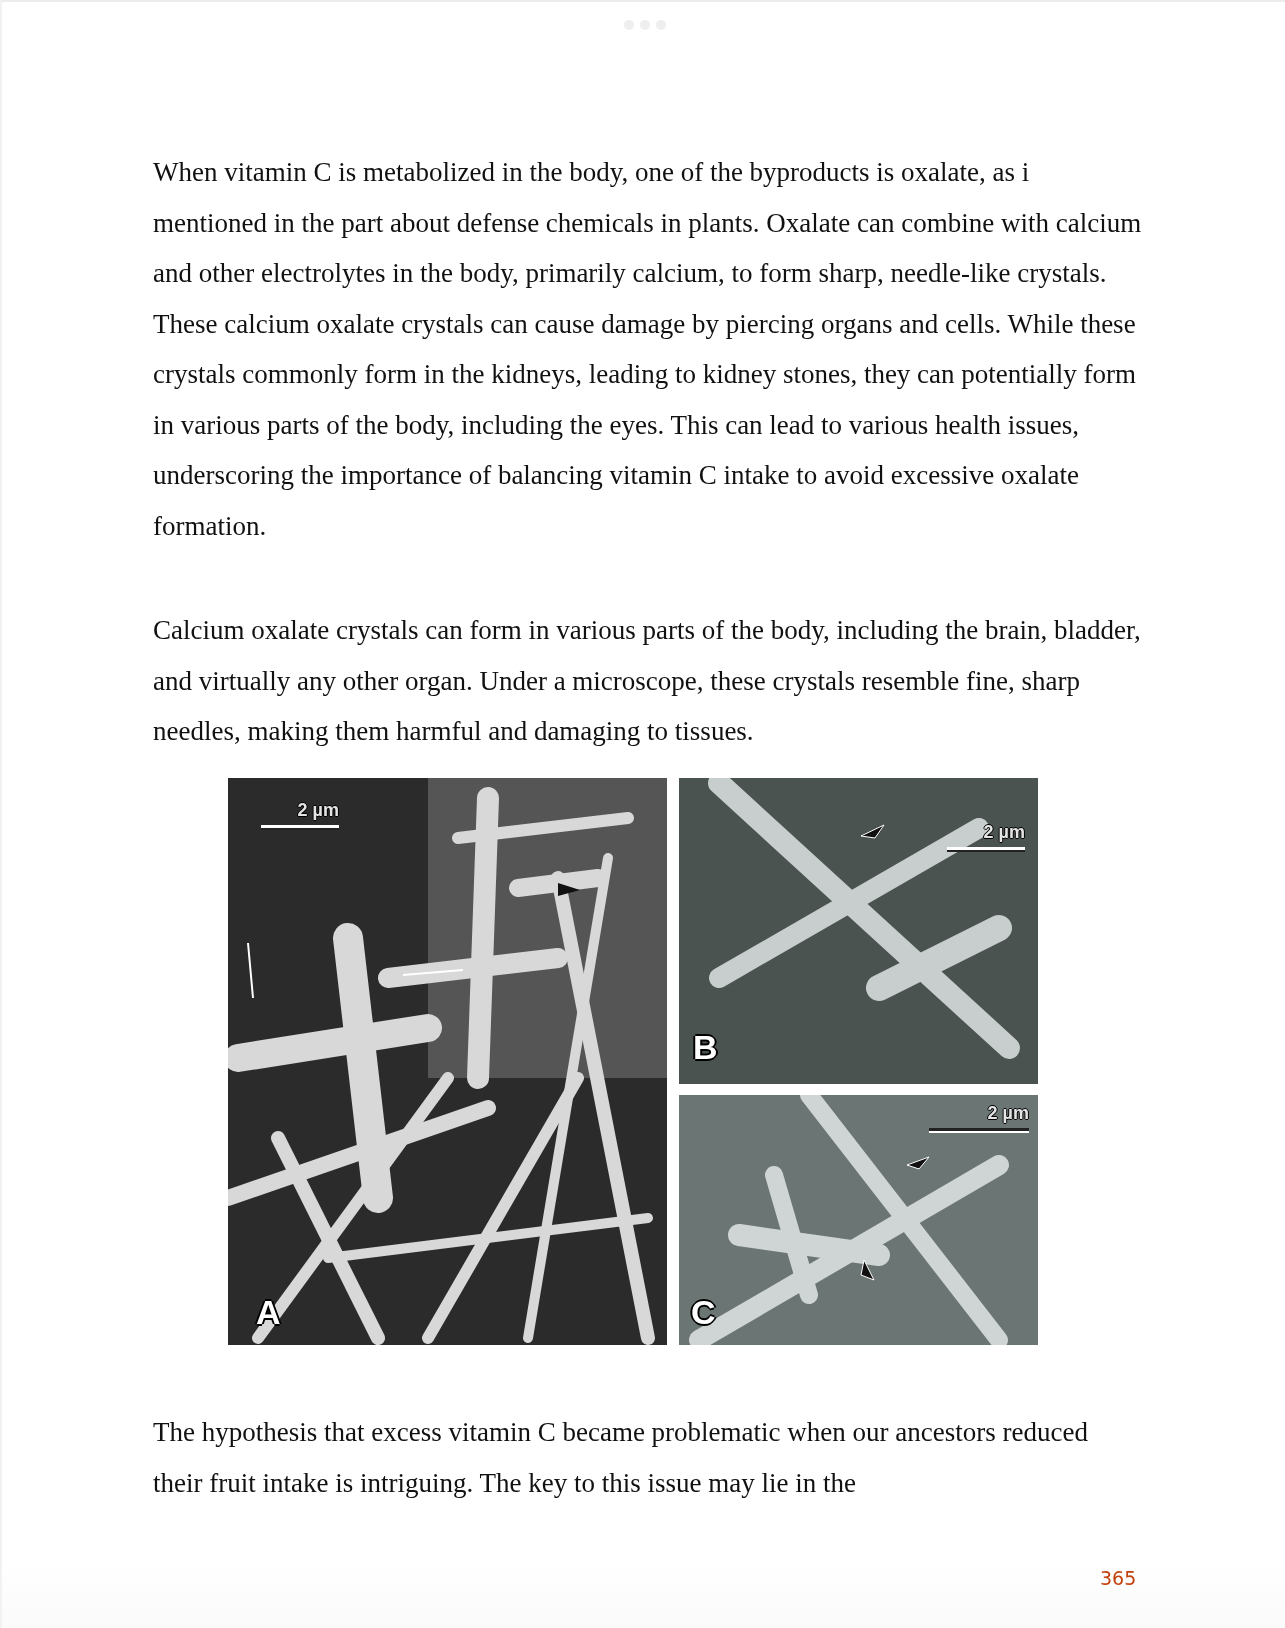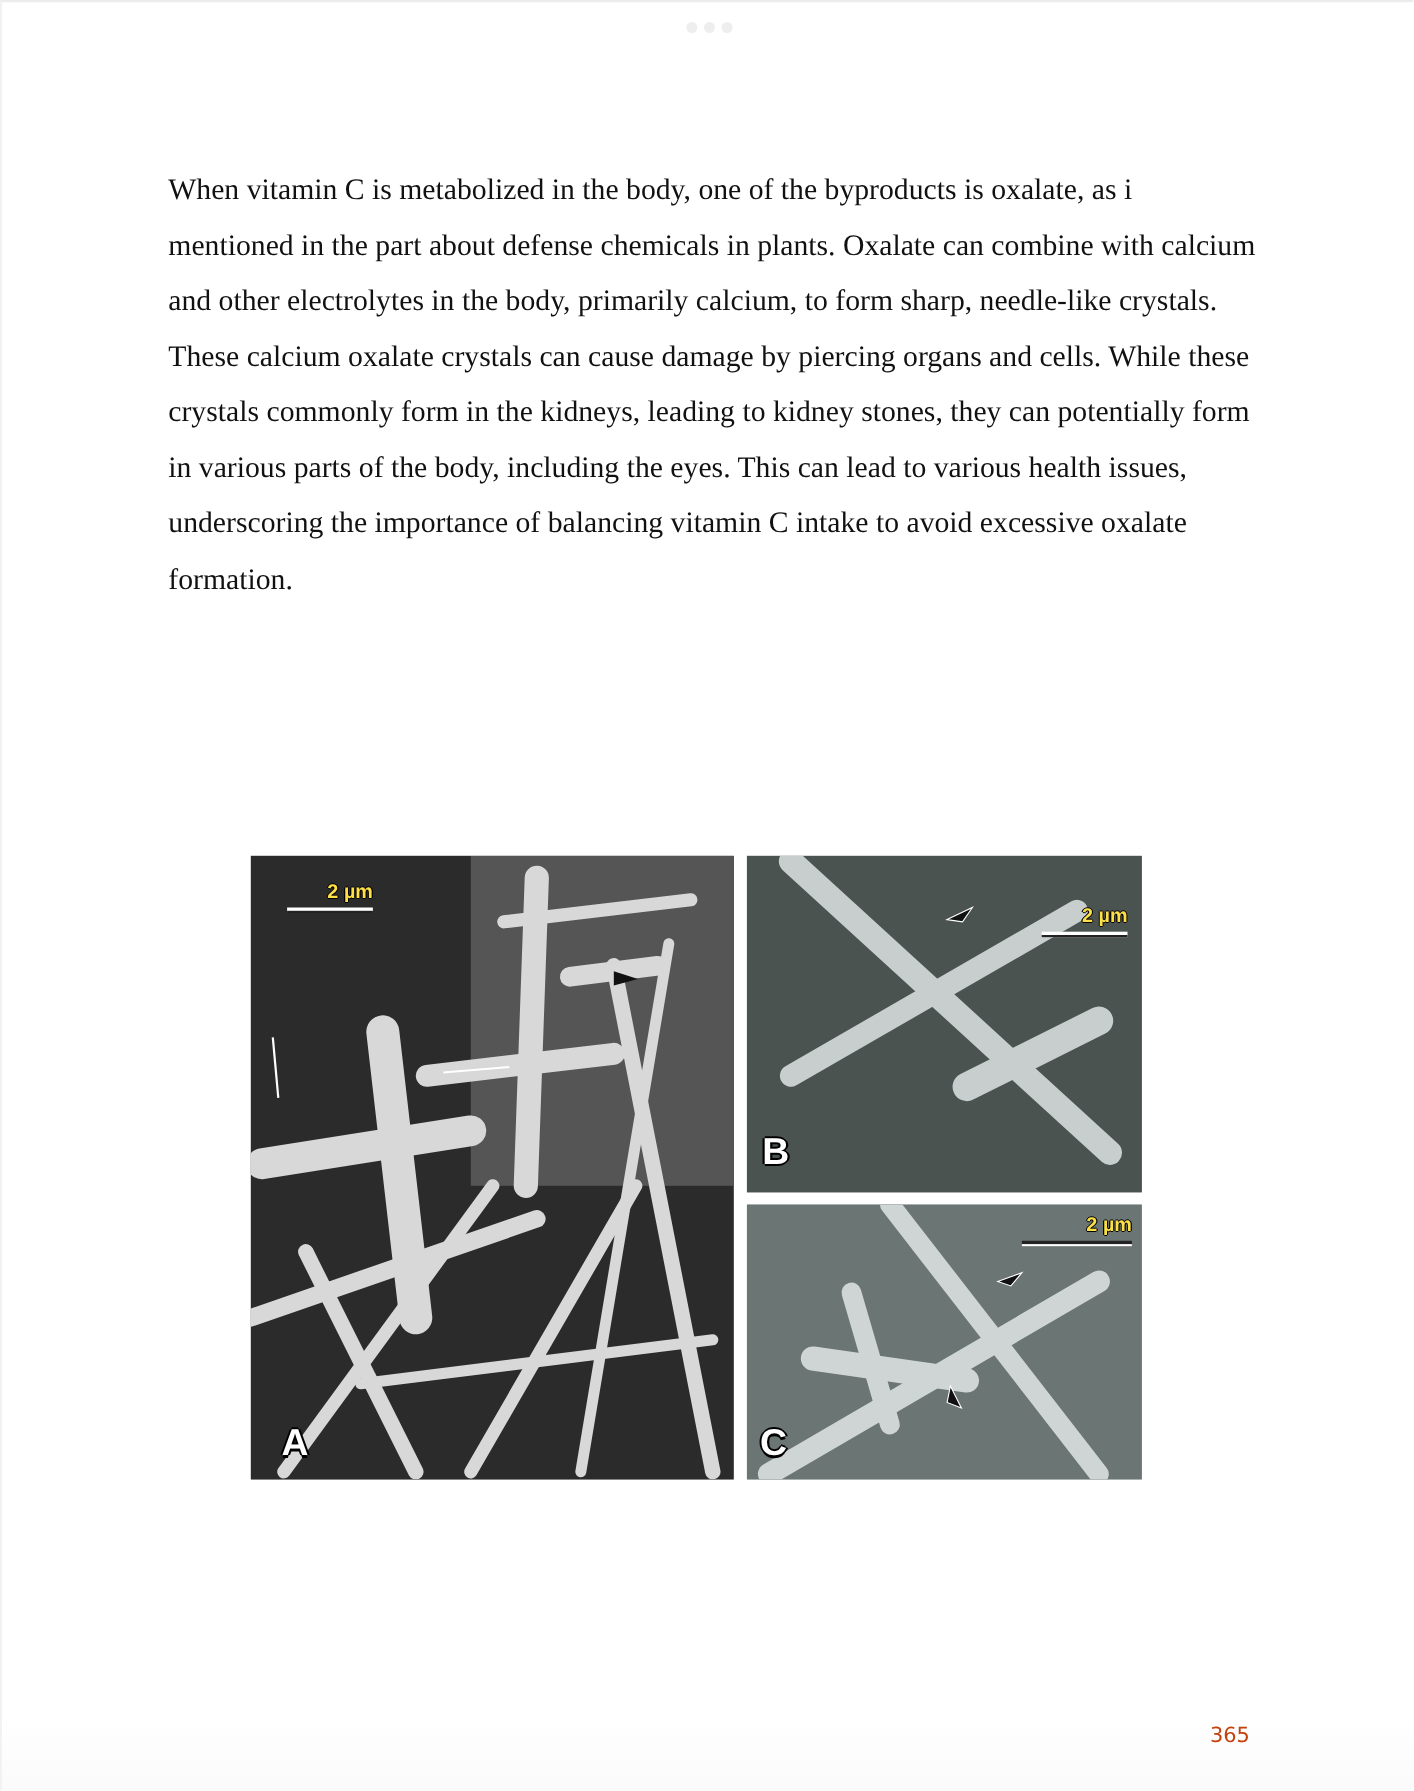--- a/index.html
+++ b/index.html
@@ -28,21 +28,21 @@
     #panel-b { left: 451px; top: 0; width: 359px; height: 306px; background: #4a5250; }
     #panel-c { left: 451px; top: 317px; width: 359px; height: 250px; background: #6a7472; }
     .panel svg { position: absolute; left: 0; top: 0; width: 100%; height: 100%; }
     .panel-letter {
       position: absolute; font-family: "Liberation Sans", sans-serif; font-weight: bold;
       font-size: 34px; color: #ffffff;
       text-shadow: -2px 0 #000, 2px 0 #000, 0 -2px #000, 0 2px #000;
     }
     .scalebar { position: absolute; text-align: center; }
     .scalebar .lbl {
-      font-family: "Liberation Sans", sans-serif; font-weight: bold; font-size: 18px; color: #fde047;
+      font-family: "Liberation Sans", sans-serif; font-weight: bold; font-size: 18px; color: #e5e5e5;
       text-shadow: -1px 0 #000, 1px 0 #000, 0 -1px #000, 0 1px #000;
       display: block; text-align: right;
     }
     .scalebar .bar { height: 3px; background: #ffffff; border-bottom: 2px solid #222; margin-top: 4px; }
     .page-number {
       position: absolute; left: 1098px; top: 1565px;
       font-family: "DejaVu Sans", sans-serif; font-size: 19px; color: #c2410c;
     }
     .bottom-shade {
       position: absolute; left: 0; top: 1560px; width: 1285px; height: 68px;
@@ -56,20 +56,23 @@
   <div class="dots">
     <span></span>
     <span></span>
     <span></span>
   </div>
 
   <div class="text-block" id="para1">
     <p>When vitamin C is metabolized in the body, one of the byproducts is oxalate, as i mentioned in the part about defense chemicals in plants. Oxalate can combine with calcium and other electrolytes in the body, primarily calcium, to form sharp, needle-like crystals. These calcium oxalate crystals can cause damage by piercing organs and cells. While these crystals commonly form in the kidneys, leading to kidney stones, they can potentially form in various parts of the body, including the eyes. This can lead to various health issues, underscoring the importance of balancing vitamin C intake to avoid excessive oxalate formation.</p>
   </div>
 
+  <div class="text-block" id="para2">
+    <p>Calcium oxalate crystals can form in various parts of the body, including the brain, bladder, and virtually any other organ. Under a microscope, these crystals resemble fine, sharp needles, making them harmful and damaging to tissues.</p>
+  </div>
 
   <div class="figure">
 
     <div class="panel" id="panel-a">
       <svg viewBox="0 0 439 567" preserveAspectRatio="none">
         <rect width="439" height="567" fill="#2b2b2b"></rect>
         <rect x="200" y="0" width="239" height="300" fill="#555"></rect>
         <g stroke="#d8d8d8" stroke-linecap="round" fill="none">
           <line x1="10" y1="280" x2="200" y2="250" stroke-width="28"></line>
           <line x1="120" y1="160" x2="150" y2="420" stroke-width="30"></line>
@@ -126,16 +129,19 @@
         <polygon points="185,165 195,185 182,180" fill="#111" stroke="#fff" stroke-width="1"></polygon>
       </svg>
       <div class="scalebar" style="left:250px; top:8px; width:100px;">
         <span class="lbl">2 µm</span>
         <div class="bar" style="background:#222;border-bottom:2px solid #fff;"></div>
       </div>
       <div class="panel-letter" style="left:12px; top:198px;">C</div>
     </div>
   </div>
 
+  <div class="text-block" id="para3">
+    <p>The hypothesis that excess vitamin C became problematic when our ancestors reduced their fruit intake is intriguing. The key to this issue may lie in the</p>
+  </div>
 
   <div class="bottom-shade"></div>
   <div class="page-number">365</div>
 </div>
 
 </body></html>

